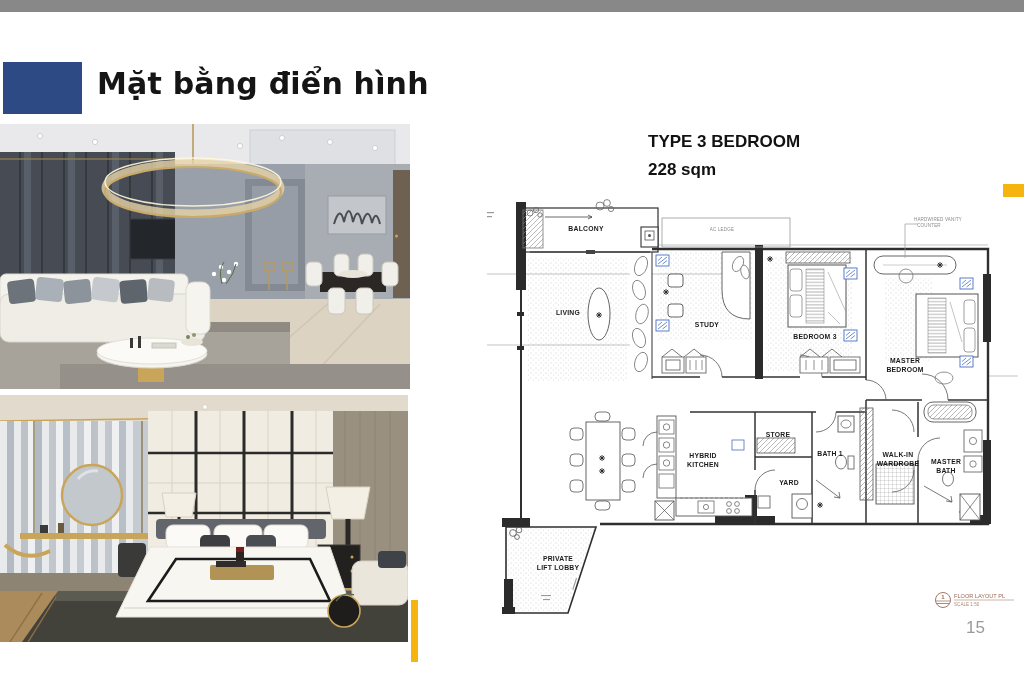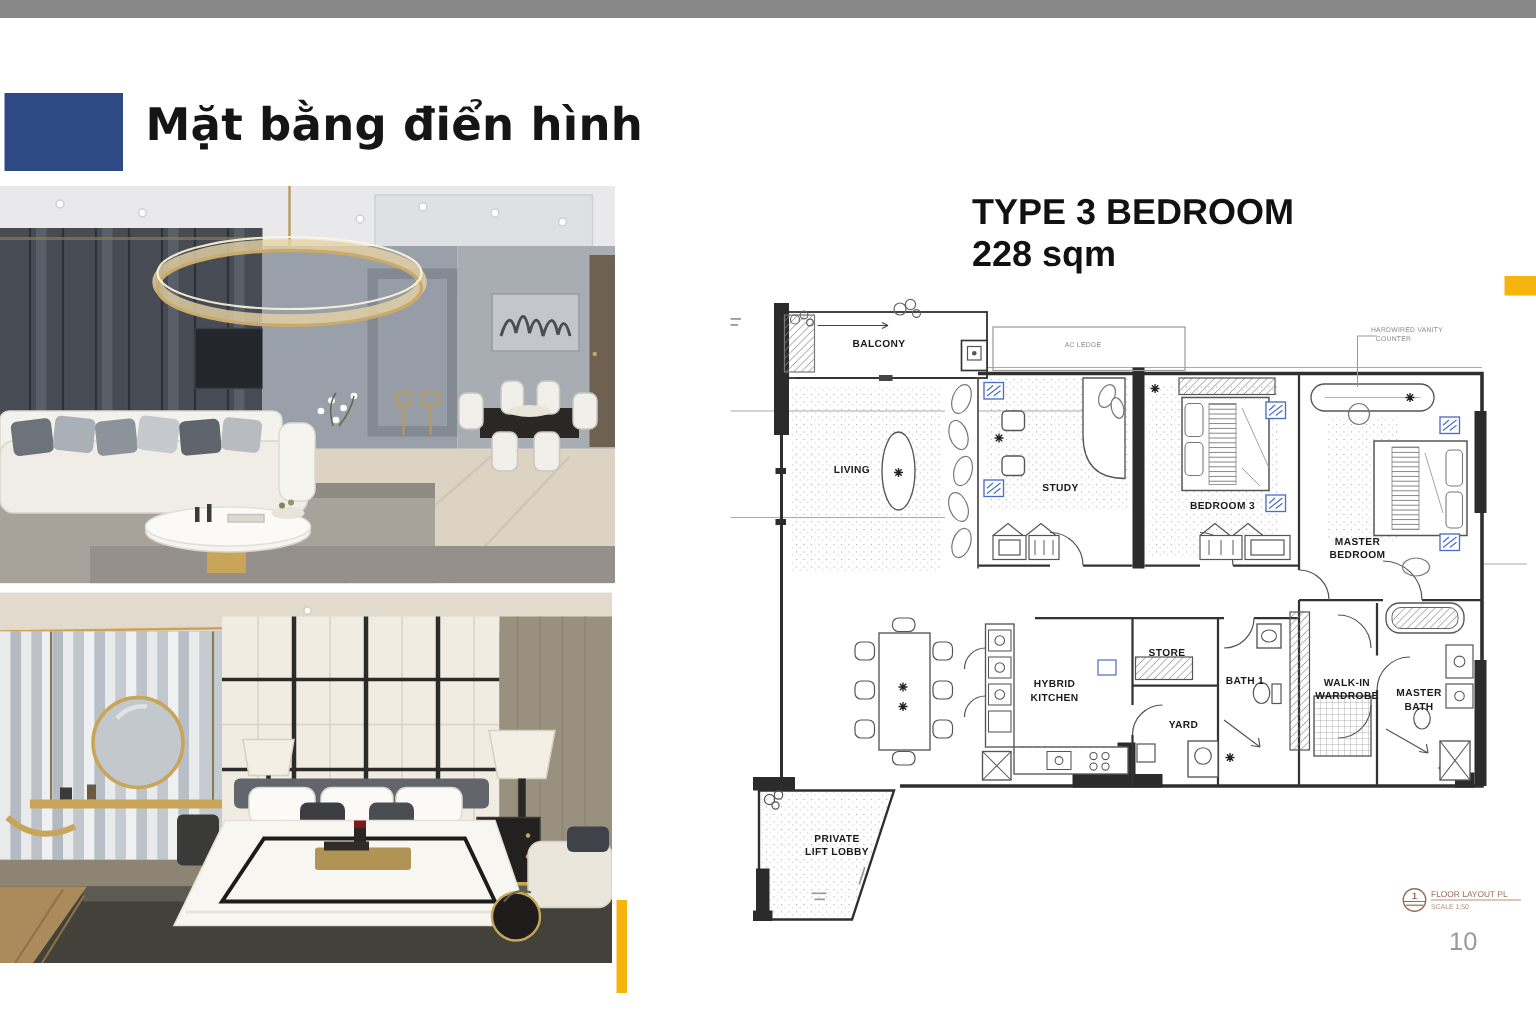--- a/index.html
+++ b/index.html
@@ -16,21 +16,21 @@
     font-family:"DejaVu Sans","Liberation Sans",sans-serif;letter-spacing:.2px;
   }
   
   .photo1{left:0;top:112px;width:410px;height:265px;overflow:hidden;}
   .photo2{left:0;top:383px;width:408px;height:247px;overflow:hidden;}
   .photo1 svg,.photo2 svg{display:block;}
   
   .yellow-v{left:411px;top:588px;width:7px;height:62px;background:#F6B40E;}
   .yellow-h{left:1003px;top:172px;width:21px;height:13px;background:#F6B40E;}
   
-  .plan-heading{left:648px;top:116px;font-size:24px;font-weight:bold;color:#111;line-height:28px;}
+  .plan-heading{left:648px;top:116px;font-size:17px;font-weight:bold;color:#111;line-height:28px;}
   .plan-svg{left:484px;top:182px;}
   .page-number{left:966px;top:606px;font-size:17px;color:#9a9a9a;}
   
   text{font-family:"Liberation Sans","DejaVu Sans",sans-serif;}
   .rl{font-size:6.8px;font-weight:bold;fill:#1a1a1a;letter-spacing:.25px;text-anchor:middle;}
   .tl{font-size:4.5px;fill:#8a8a8a;text-anchor:middle;letter-spacing:.2px;}
   .tb1{font-size:5.6px;fill:#9a6a55;}
   .tb2{font-size:4.6px;fill:#b08a75;}
   .tbn{font-size:6px;fill:#9a6a55;text-anchor:middle;font-weight:bold;}
 </style>
@@ -569,15 +569,15 @@
       <circle cx="943" cy="588" r="7.5" fill="none" stroke="#9a6a55" stroke-width="0.9"></circle>
       <line x1="935.5" y1="589" x2="950.5" y2="589" stroke="#9a6a55" stroke-width="0.7"></line>
       <text class="tbn" x="943" y="587">1</text>
       <rect x="937" y="591" width="12" height="1" fill="#b08a75"></rect>
       <text class="tb1" x="954" y="586">FLOOR LAYOUT PL</text>
       <line x1="954" y1="588" x2="1014" y2="588" stroke="#9a6a55" stroke-width="0.5"></line>
       <text class="tb2" x="954" y="594">SCALE 1:50</text>
     </g>
   </svg>
 
-  <div class="abs page-number">10</div>
+  <div class="abs page-number">15</div>
 
 </div>
 
 </body></html>

